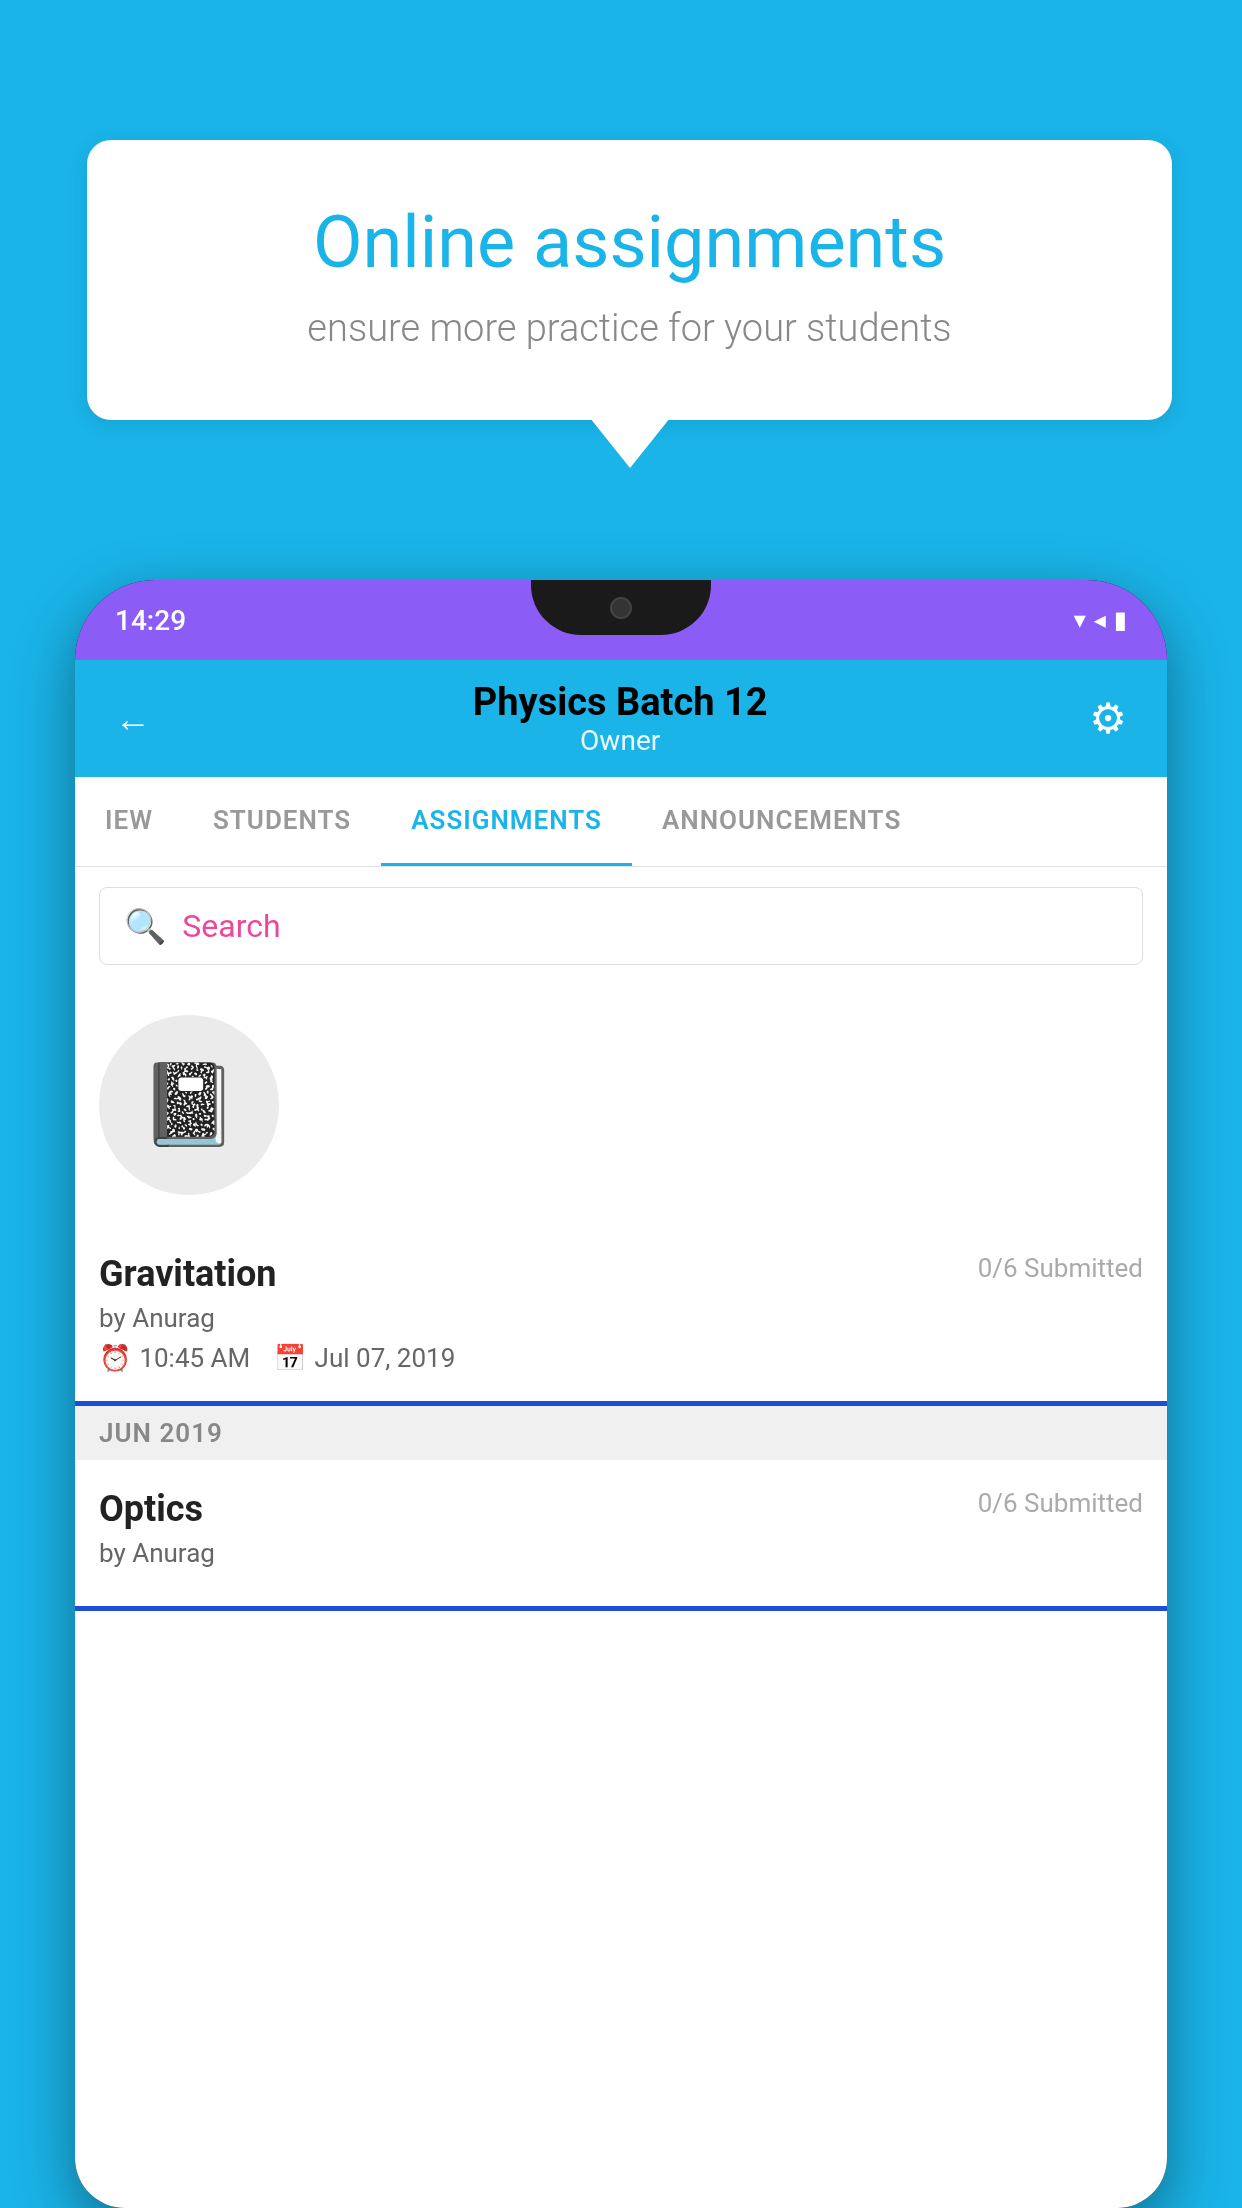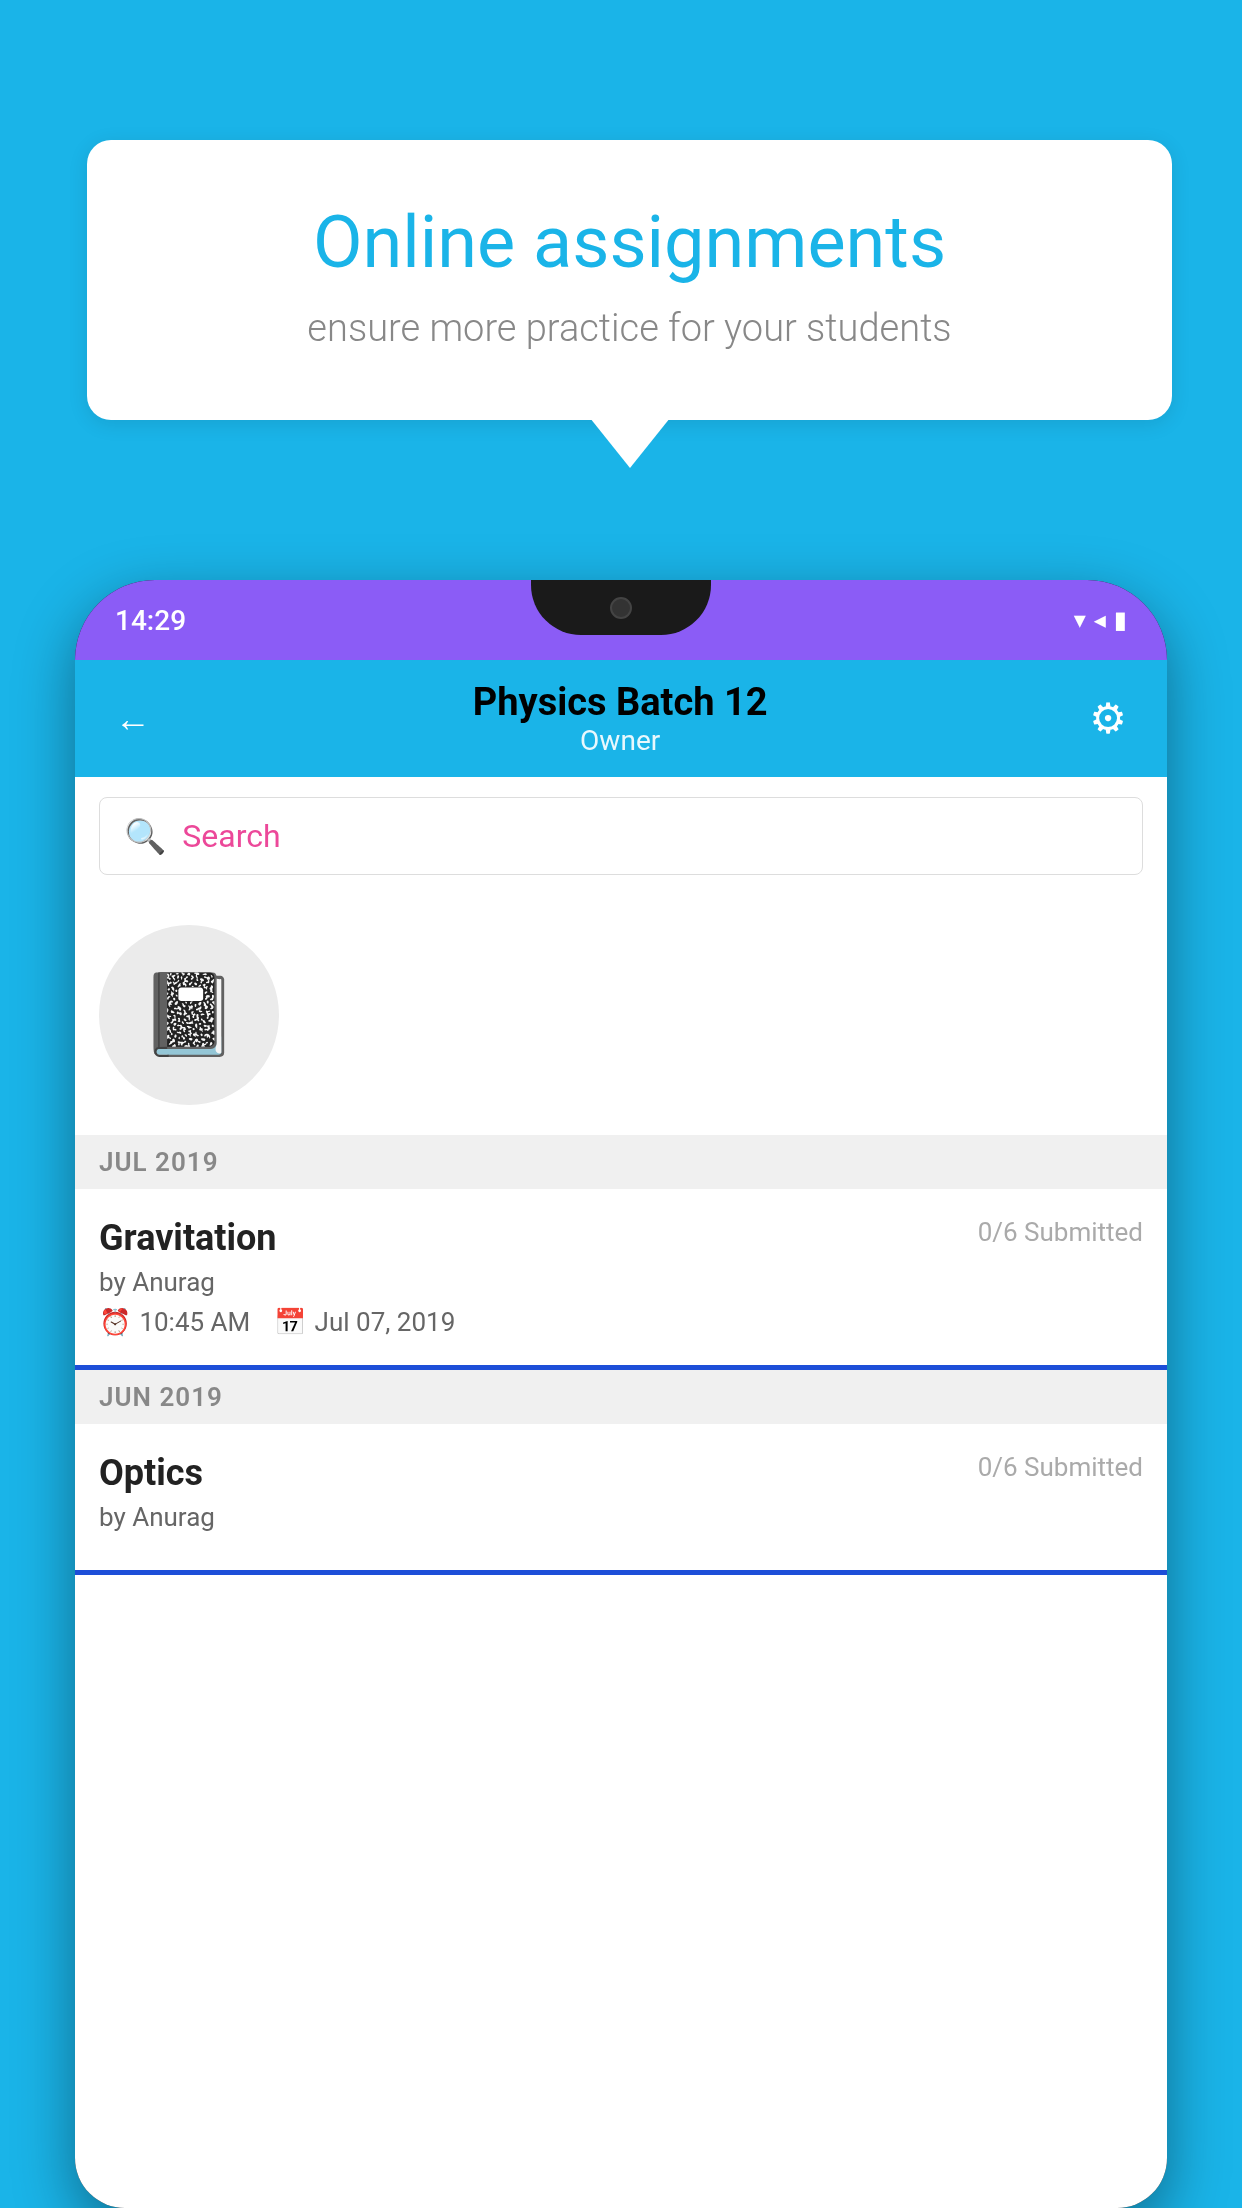--- a/index.html
+++ b/index.html
@@ -346,35 +346,40 @@
 
     <div class="app-header">
       <span class="header-back">←</span>
       <div class="header-center">
         <div class="header-title">Physics Batch 12</div>
         <div class="header-subtitle">Owner</div>
       </div>
       <span class="header-gear">⚙</span>
     </div>
 
+    <div class="tabs-bar">
+      <div class="tab-item">IEW</div>
+      <div class="tab-item">STUDENTS</div>
+      <div class="tab-item active">ASSIGNMENTS</div>
+      <div class="tab-item">ANNOUNCEMENTS</div>
+    </div>
 
     <div class="search-container">
       <div class="search-bar">
         <span class="search-icon-char">🔍</span>
         <span class="search-placeholder">Search</span>
       </div>
     </div>
 
     <div class="promo-area">
       <div class="promo-icon-circle">
         <span class="notebook-icon">📓</span>
       </div>
     </div>
 
-    <div class="month-sep">JUL 2019</div>
 
     <div class="assignment-item">
       <div class="assignment-header">
         <span class="assignment-title">Gravitation</span>
         <span class="assignment-submitted">0/6 Submitted</span>
       </div>
       <div class="assignment-by">by Anurag</div>
       <div class="assignment-meta">
         <div class="meta-item">
           <span class="meta-icon">⏰</span>

